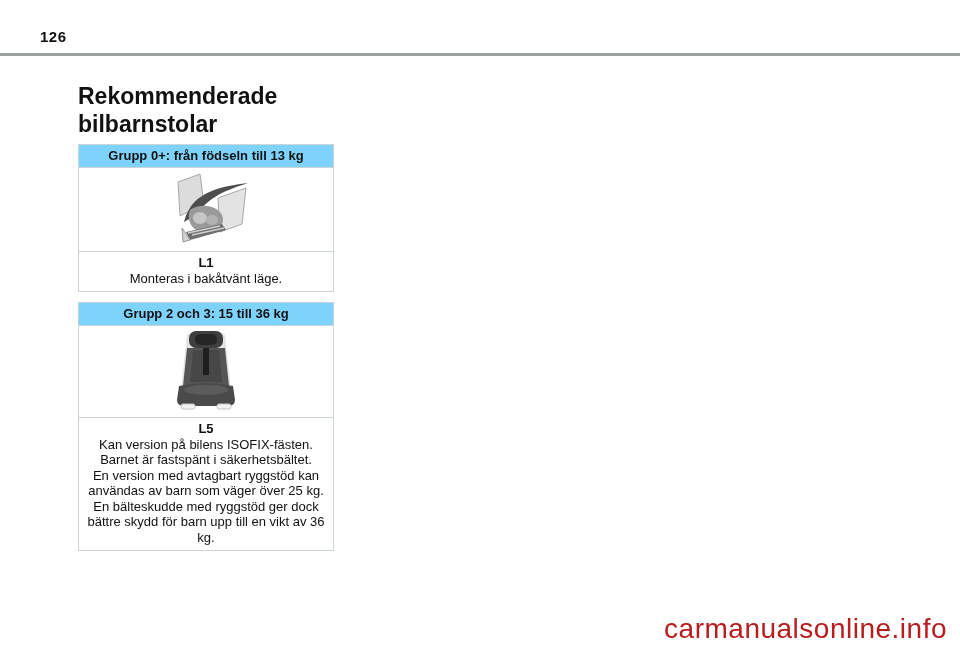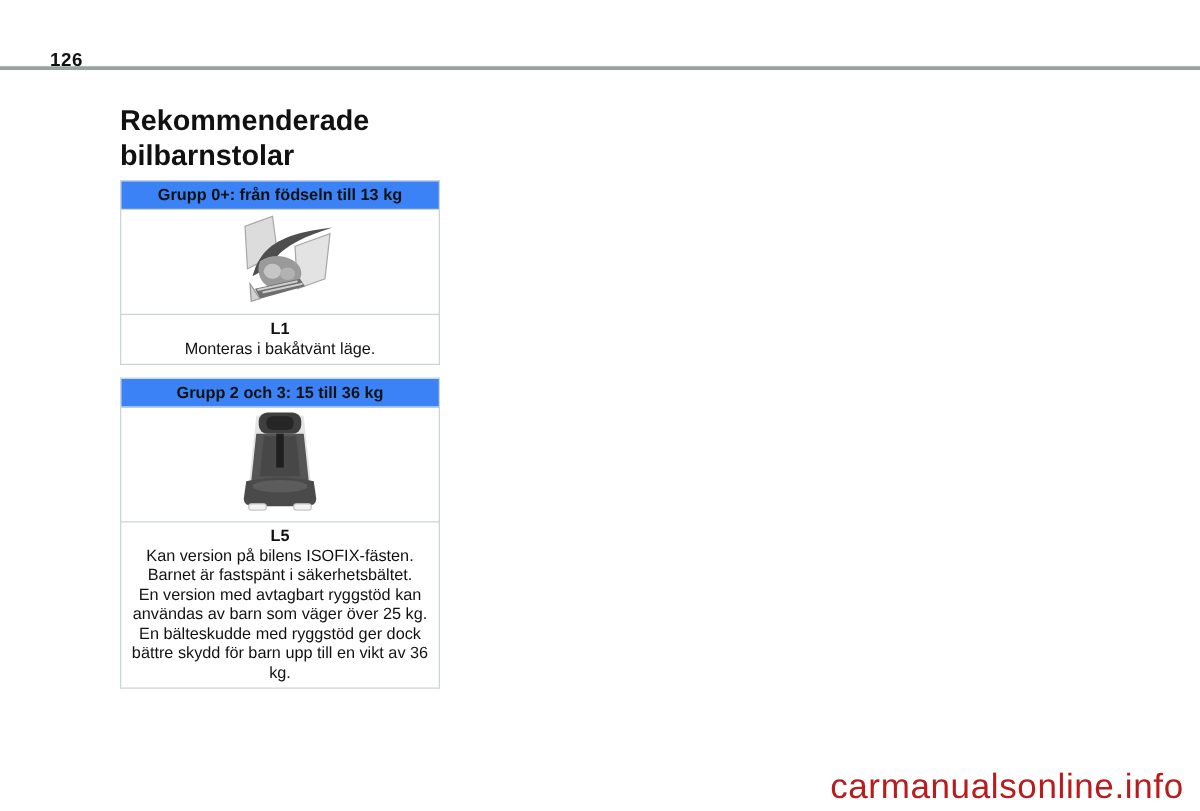--- a/index.html
+++ b/index.html
@@ -11,36 +11,36 @@
     width: 960px;
     height: 649px;
     position: relative;
     overflow: hidden;
     font-family: "Liberation Sans", sans-serif;
     color: #111111;
   }
   .page-number {
     position: absolute;
     left: 40px;
-    top: 40px;
+    top: 28px;
     font-size: 15px;
     font-weight: bold;
     letter-spacing: 0.5px;
   }
   .header-rule {
     position: absolute;
     left: 0;
     top: 53px;
     width: 960px;
     height: 3px;
     background: #98a2a1;
   }
   .content {
     position: absolute;
-    left: 86px;
+    left: 68px;
     top: 82px;
     width: 240px;
     padding-left: 10px;
   }
   .article-title {
     font-size: 23px;
     line-height: 28px;
     font-weight: bold;
     margin: 0 0 6px 0;
   }
@@ -60,21 +60,21 @@
     border: 1px solid #ccd5d5;
     text-align: center;
     vertical-align: middle;
     padding: 0;
   }
   .header-cell {
     font-weight: bold;
     font-size: 13px;
     line-height: 16px;
     padding: 3px 2px !important;
-    background: #3b82f6;
+    background: #7dd3fc;
   }
   .image-cell-1 { height: 83px; }
   .image-cell-2 { height: 91px; }
   .caption-cell {
     font-size: 13px;
     line-height: 15.5px;
     padding: 3px 2px 5px 2px !important;
   }
   .caption-label { font-weight: bold; }
   .watermark {

